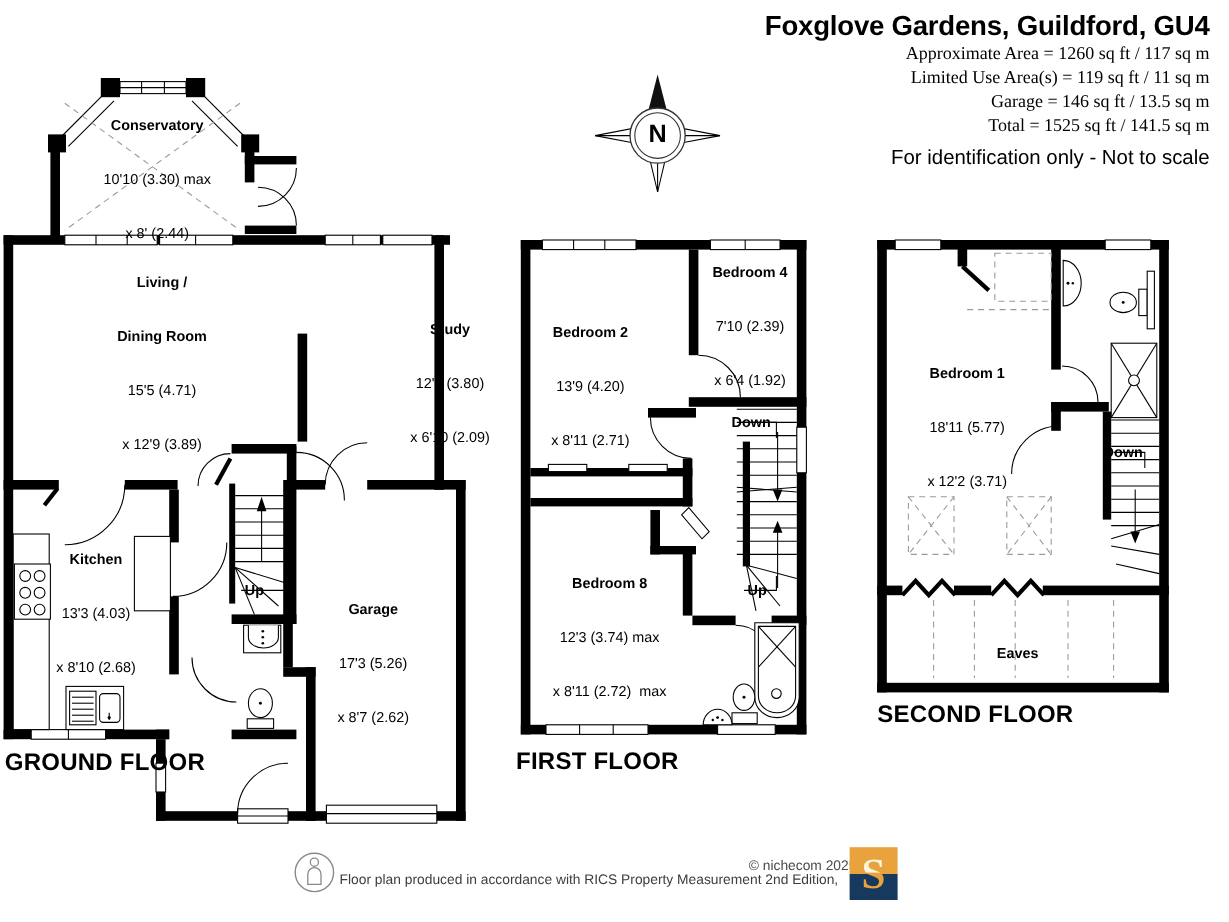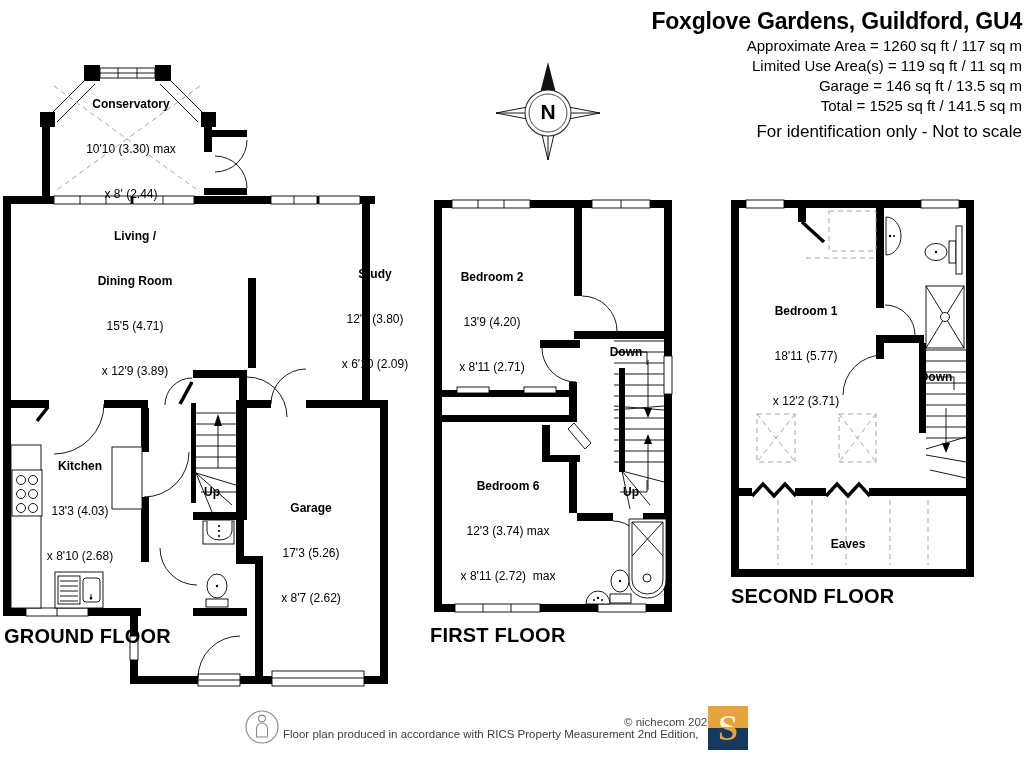--- a/index.html
+++ b/index.html
@@ -9,23 +9,23 @@
   
   .w{fill:#000;}
   .win{fill:#fff;stroke:#000;stroke-width:0.9;}
   .tl{stroke:#000;stroke-width:0.9;fill:none;}
   .arc{stroke:#000;stroke-width:0.9;fill:none;}
   .dash{stroke:#9a9a9a;stroke-width:0.9;fill:none;stroke-dasharray:5 4;}
   .fx{fill:#fff;stroke:#000;stroke-width:0.9;}
   .thick{stroke:#000;stroke-width:3.5;fill:none;}
   .gray{stroke:#8a8a8a;fill:none;}
   
-  .header{position:absolute;top:8px;right:2px;text-align:right;}
+  .header{position:absolute;top:8px;right:16px;text-align:right;}
   .header .title{font-size:23px;font-weight:bold;letter-spacing:-0.2px;}
-  .header .aline{font-size:15px;line-height:19px;margin-top:1px;}
+  .header .aline{font-size:15px;line-height:19px;margin-top:1px;font-family:Liberation Serif, serif;}
   .header .aline:first-of-type{margin-top:8px;}
   .header .discl{font-size:17px;margin-top:7px;}
   .rl{position:absolute;transform:translate(-50%,-50%);text-align:center;
       font-size:12px;line-height:15px;white-space:pre;}
   .rl .nm{font-weight:bold;}
   .stairlbl{position:absolute;transform:translate(-50%,-50%);font-size:12px;font-weight:bold;white-space:pre;padding-left:44px;}
   .floor-title{position:absolute;font-size:20px;font-weight:bold;letter-spacing:0.2px;}
   .compass-n{position:absolute;left:548px;top:112px;transform:translate(-50%,-50%);
       font-size:21px;font-weight:bold;}
   .footer-text{position:absolute;left:283px;top:702px;font-size:11.5px;line-height:13.2px;
@@ -363,22 +363,27 @@
 <div class="rl" style="left:311px;top:546px;">
   <div class="nm">Garage</div>
   <div>17'3 (5.26)</div>
   <div>x 8'7 (2.62)</div>
 </div>
 <div class="rl" style="left:492px;top:315px;">
   <div class="nm">Bedroom 2</div>
   <div>13'9 (4.20)</div>
   <div>x 8'11 (2.71)</div>
 </div>
+<div class="rl" style="left:625px;top:265px;">
+  <div class="nm">Bedroom 4</div>
+  <div>7'10 (2.39)</div>
+  <div>x 6'4 (1.92)</div>
+</div>
 <div class="rl" style="left:508px;top:524px;">
-  <div class="nm">Bedroom 6</div>
+  <div class="nm">Bedroom 8</div>
   <div>12'3 (3.74) max</div>
   <div>x 8'11 (2.72)  max</div>
 </div>
 <div class="rl" style="left:806px;top:349px;">
   <div class="nm">Bedroom 1</div>
   <div>18'11 (5.77)</div>
   <div>x 12'2 (3.71)</div>
 </div>
 <div class="rl" style="left:848px;top:537px;">
   <div class="nm">Eaves</div>

